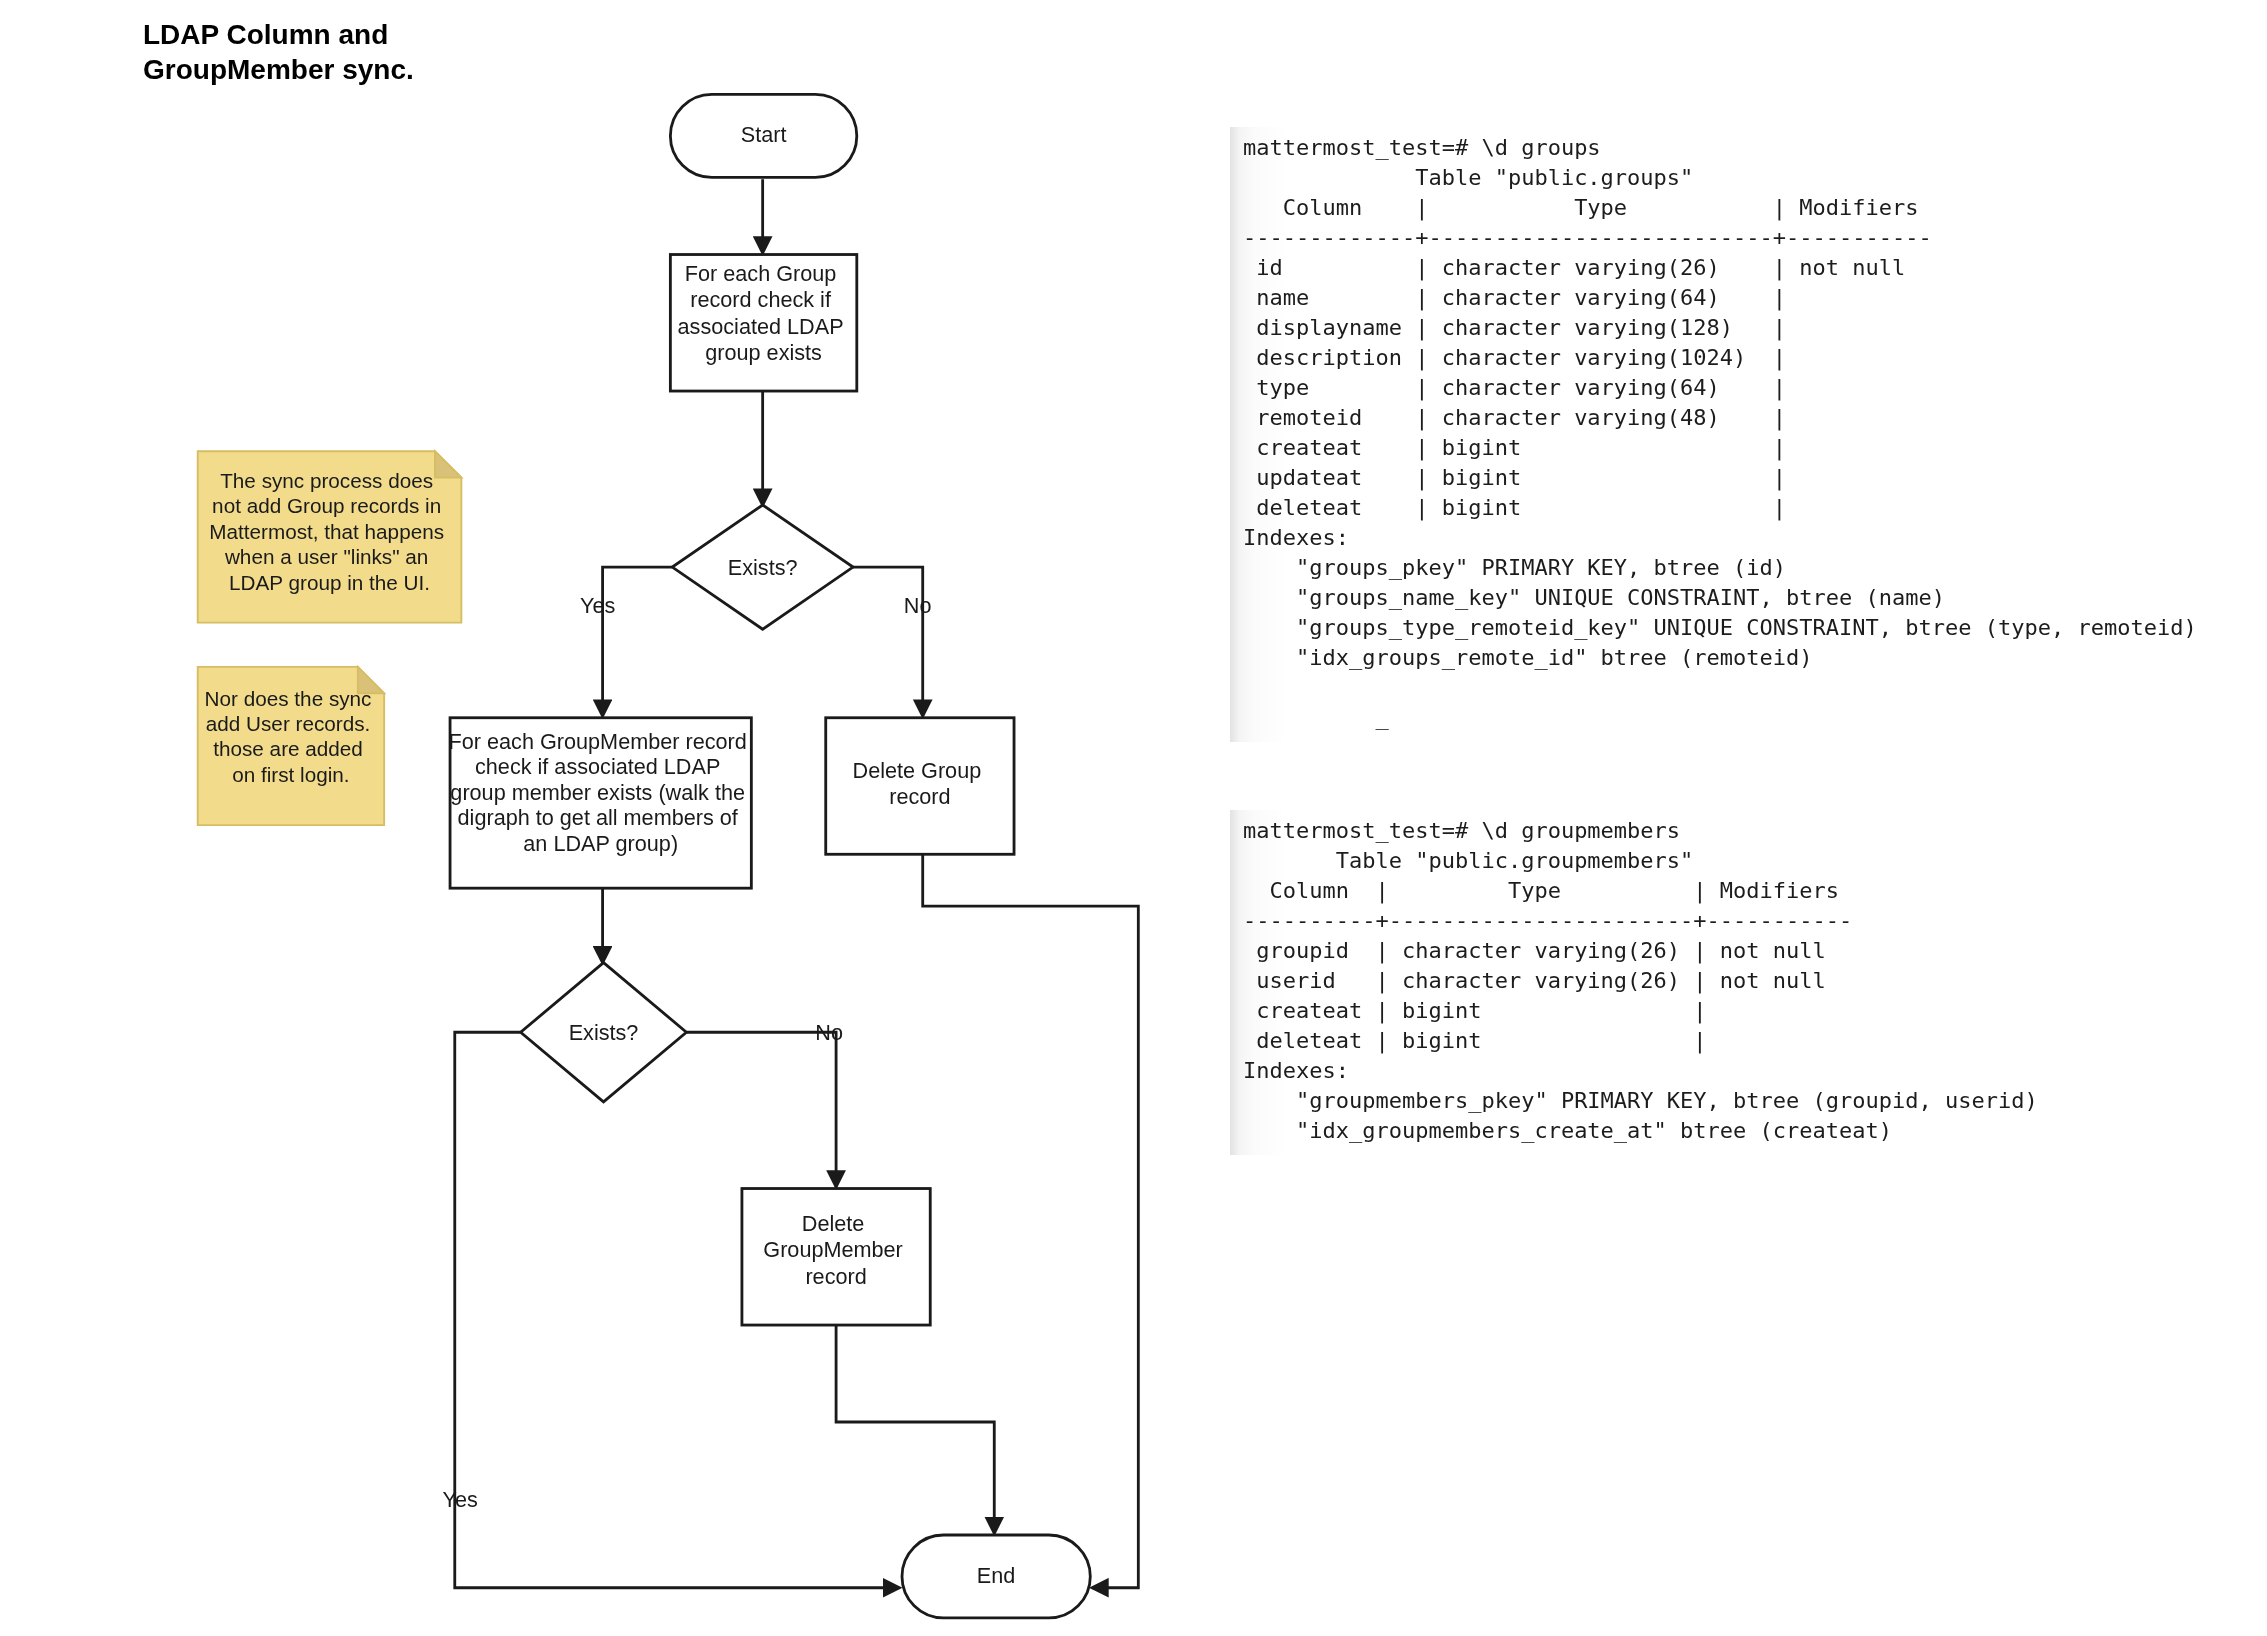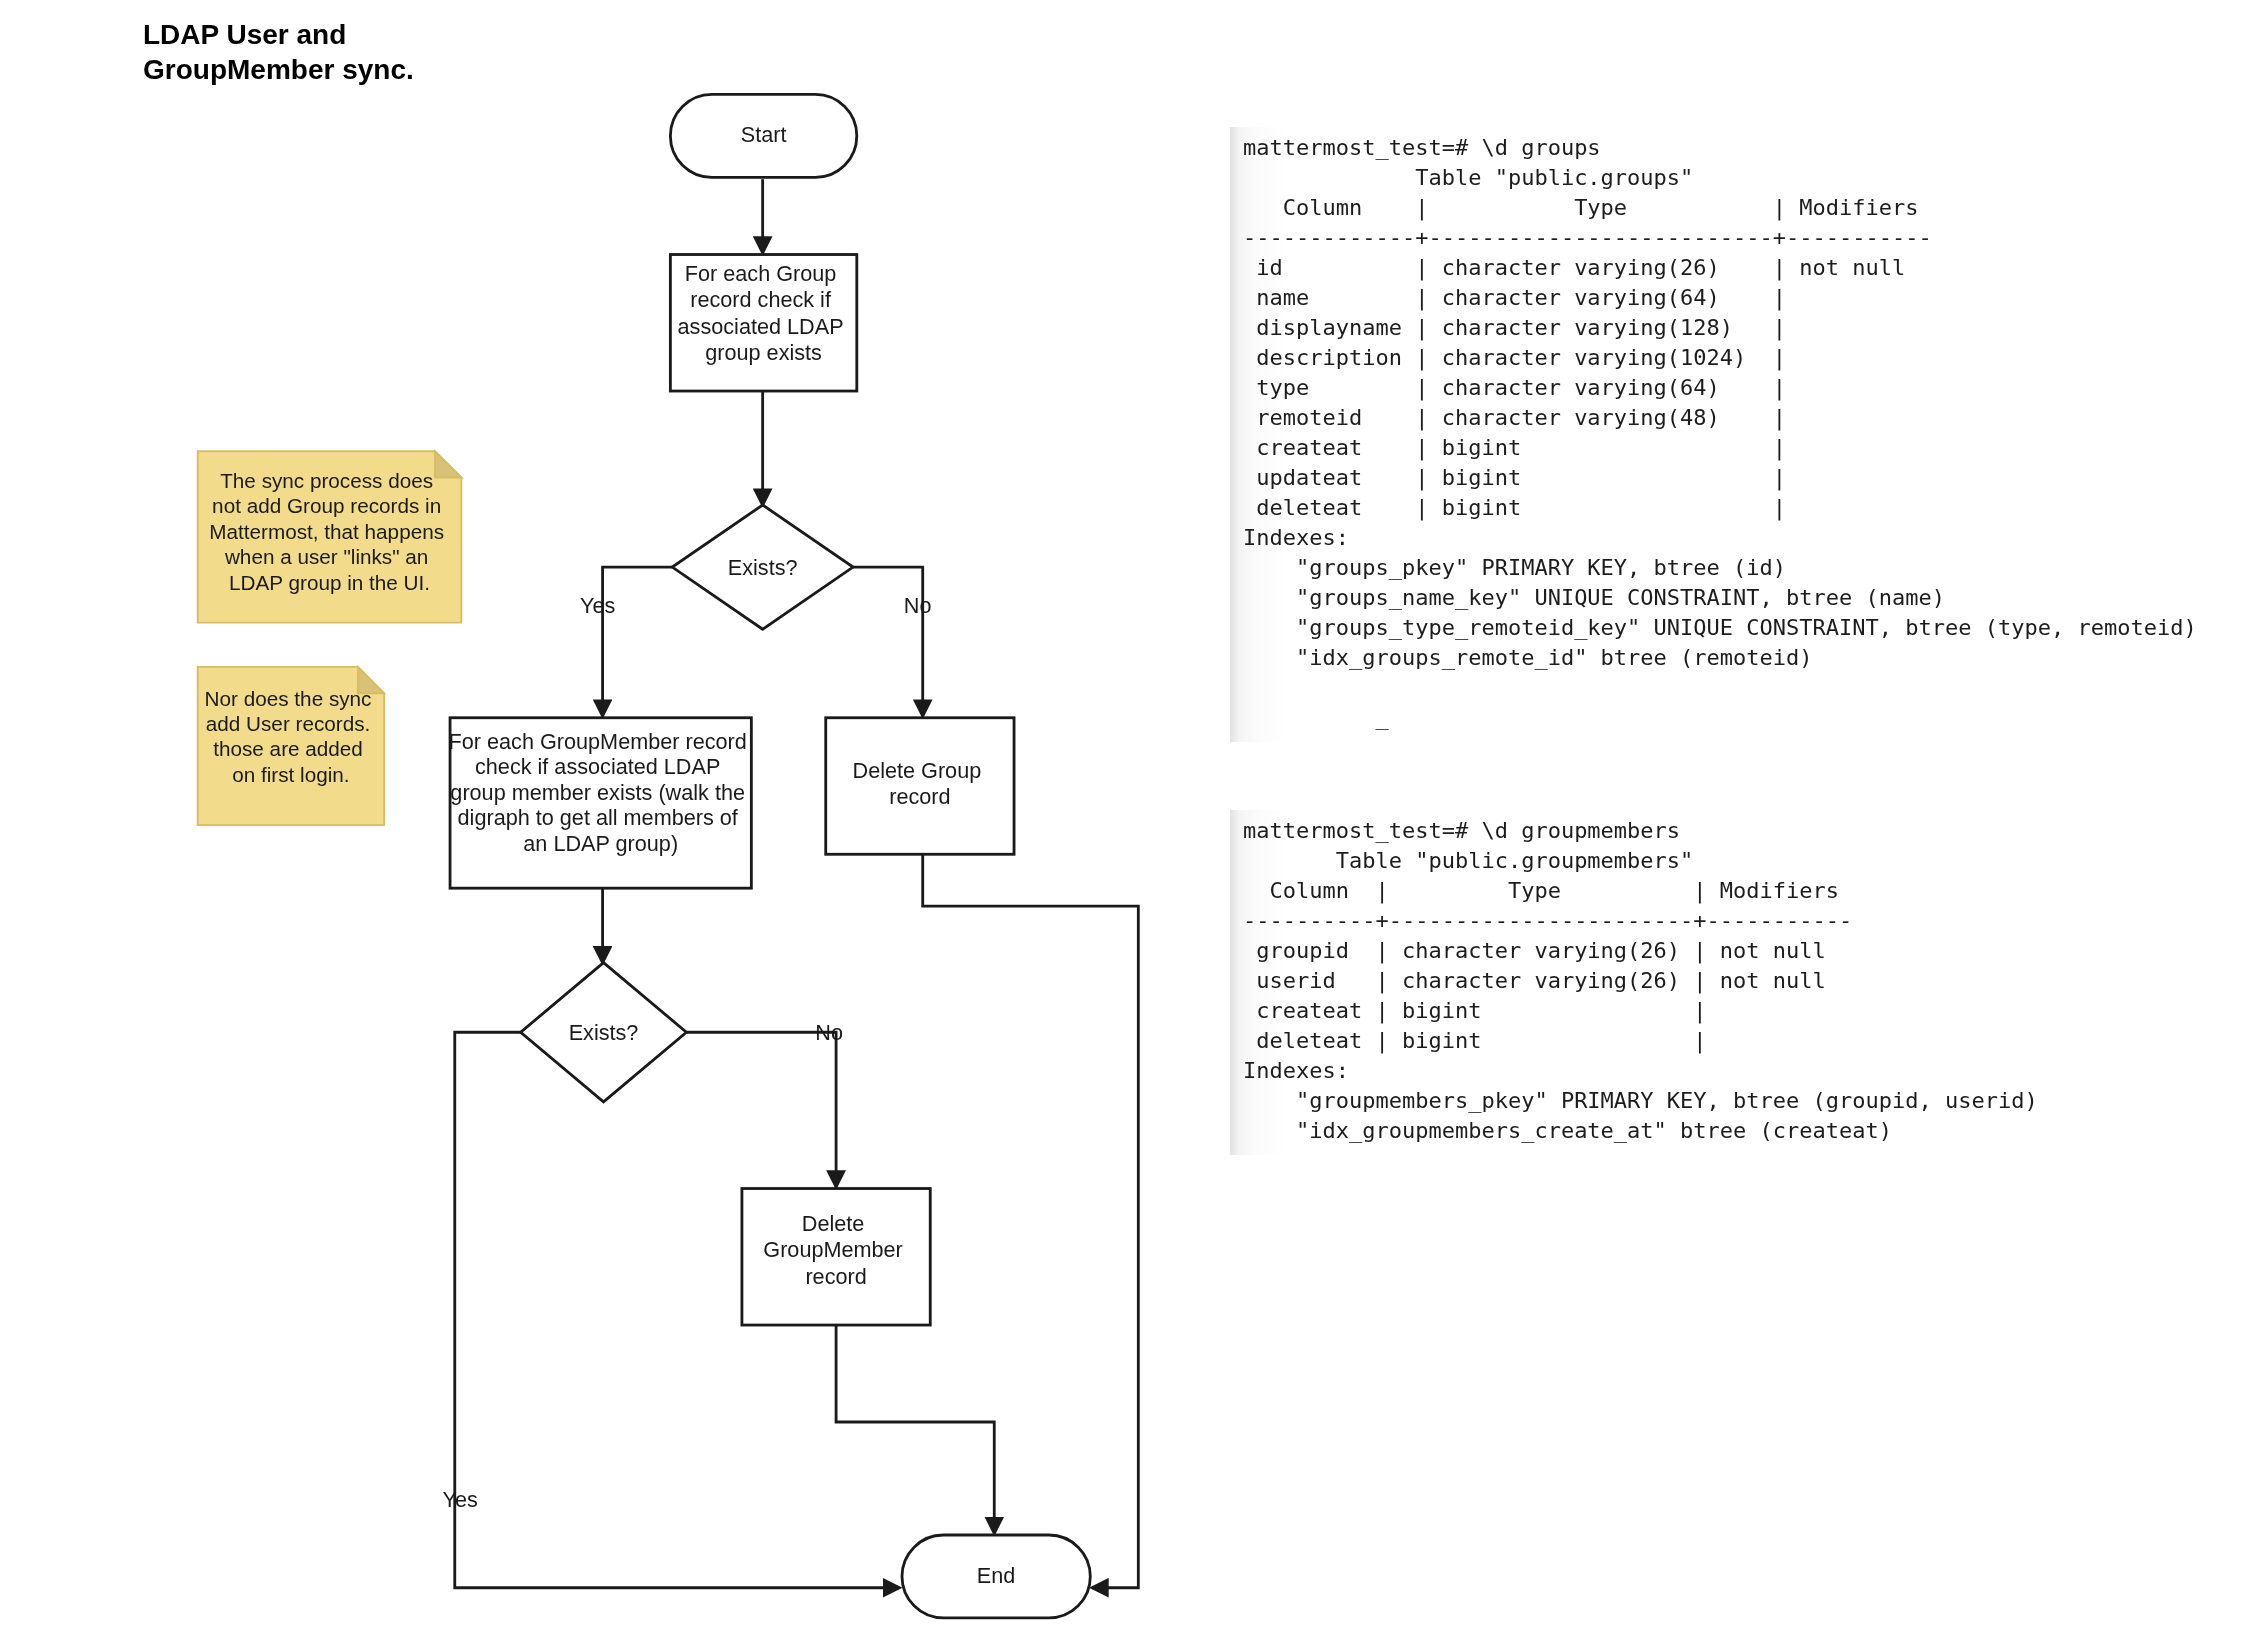--- a/index.html
+++ b/index.html
@@ -86,21 +86,21 @@
   }
   #terminal-groupmembers {
     left: 1230px;
     top: 788px;
     width: 998px;
   }
 </style>
 </head>
 <body>
 
-<div id="page-title">LDAP User and
+<div id="page-title">LDAP Column and
 GroupMember sync.</div>
 
 <svg id="flow-svg" width="1224" height="1637" viewBox="0 0 1300 1738">
 
   <defs>
     <marker id="arrow" viewBox="0 0 12 12" refX="10" refY="6" markerWidth="7" markerHeight="7" orient="auto-start-reverse">
       <path d="M 0 0 L 12 6 L 0 12 z" fill="#1a1a1a"></path>
     </marker>
   </defs>
 

